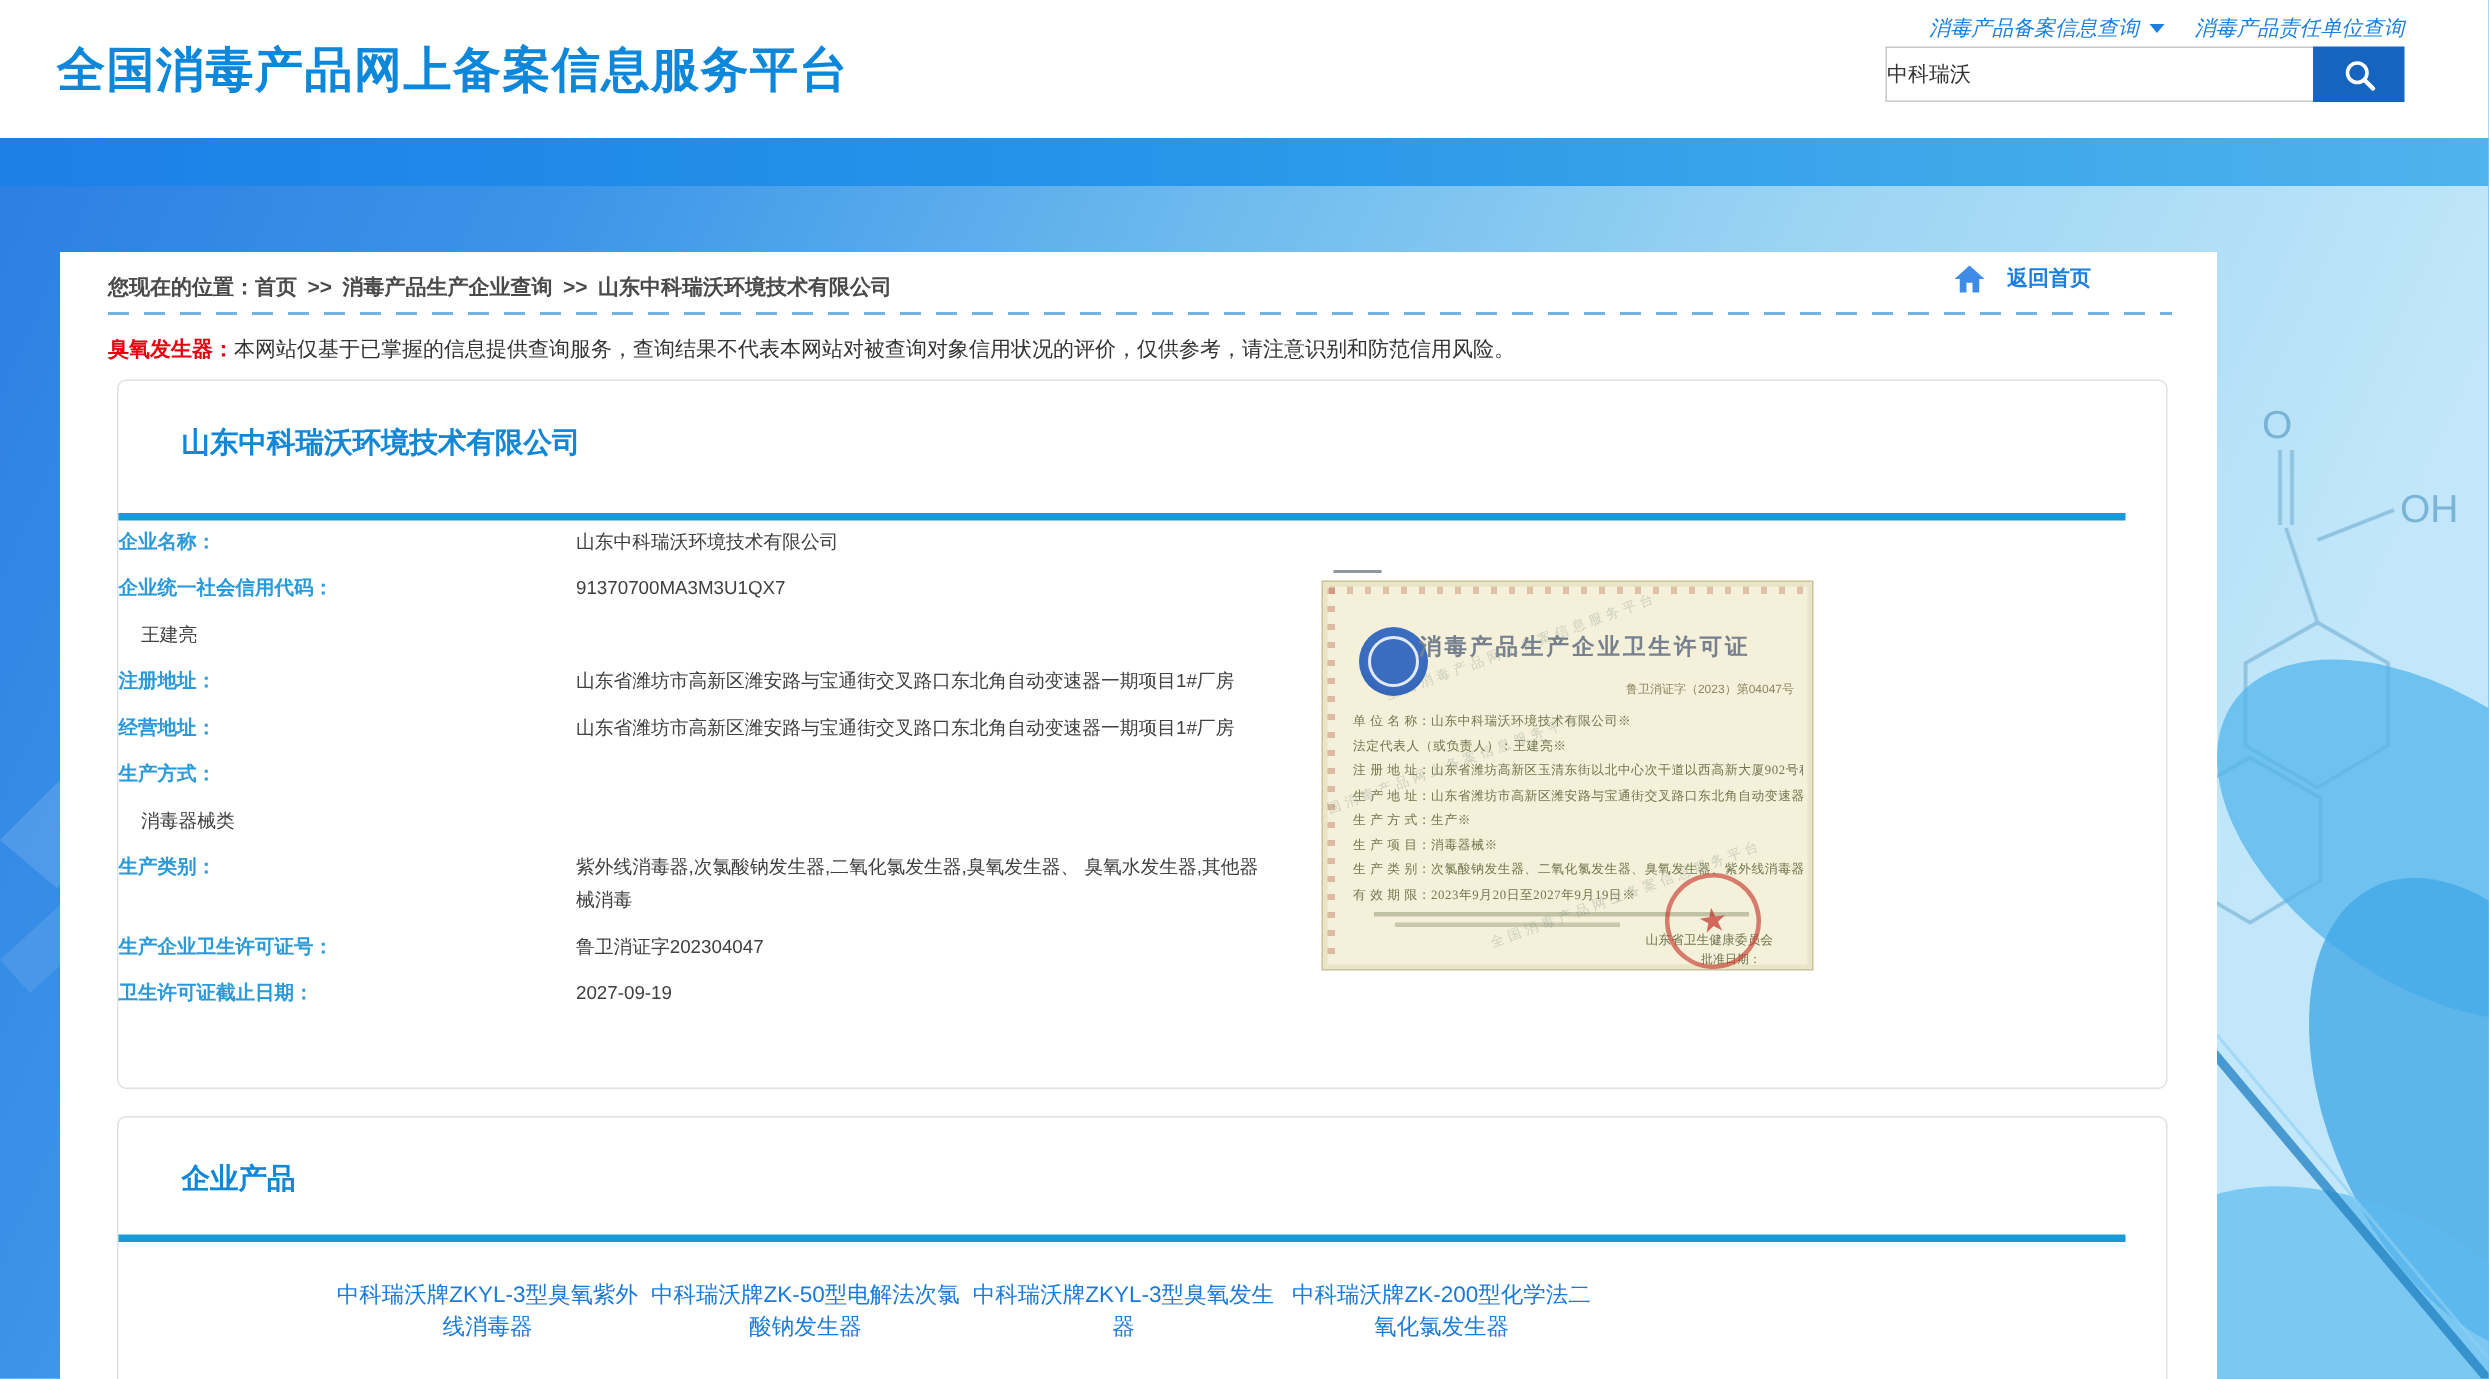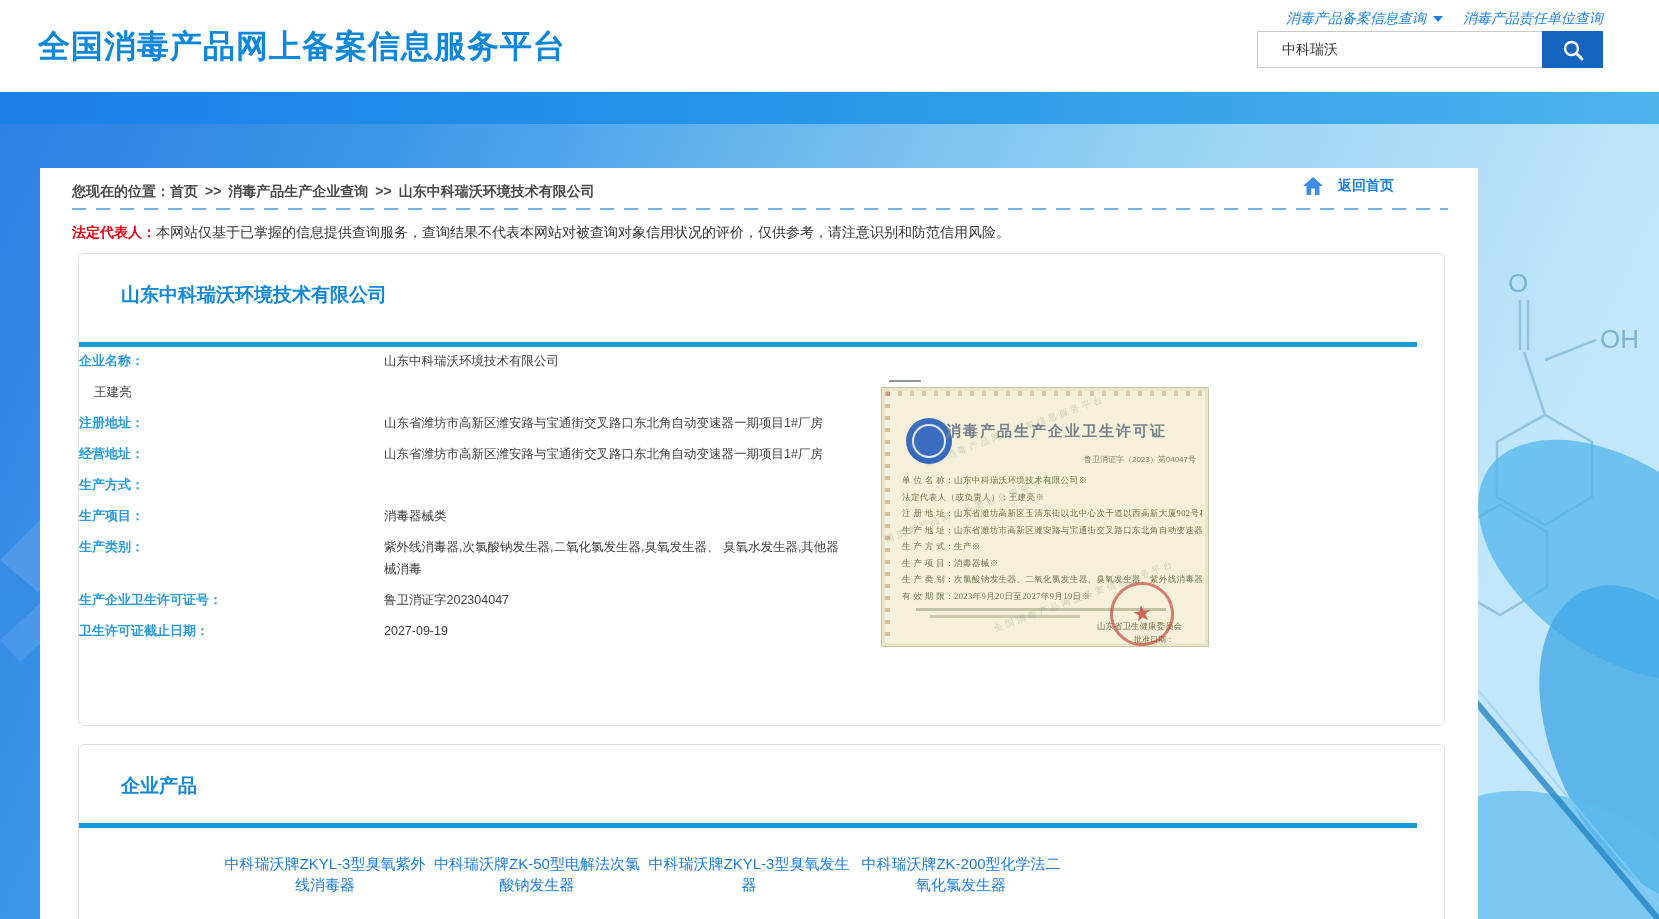--- a/index.html
+++ b/index.html
@@ -9,21 +9,21 @@
     background:#7cc0ef;
   }
   .bg-art{position:absolute;left:0;top:0;z-index:0;}
   
   .site-header{position:absolute;left:0;top:0;width:1659px;height:92px;background:#ffffff;z-index:3;}
   .site-title{position:absolute;left:38px;top:26px;margin:0;font-size:32px;line-height:40px;font-weight:bold;color:#0d87da;letter-spacing:1px;}
   .top-links{position:absolute;top:10px;right:56px;display:flex;align-items:center;gap:20px;font-size:14px;font-style:italic;}
   .top-links a{color:#1b7fdd;text-decoration:none;display:flex;align-items:center;cursor:pointer;}
   .caret{width:0;height:0;border-left:5px solid transparent;border-right:5px solid transparent;border-top:6px solid #1b7fdd;margin-left:7px;display:inline-block;}
   .searchbar{position:absolute;top:31px;right:56px;width:346px;height:37px;display:flex;}
-  .search-input{flex:1;height:35px;border:1px solid #c9c9c9;border-right:none;padding:0 24px;font-size:14px;color:#333;outline:none;font-family:inherit;}
+  .search-input{flex:1;height:35px;border:1px solid #c9c9c9;border-right:none;padding:0 0;font-size:14px;color:#333;outline:none;font-family:inherit;}
   .search-btn{width:61px;height:37px;background:#1565c0;border:none;display:flex;align-items:center;justify-content:center;cursor:pointer;padding:0;}
   
   .band{position:absolute;left:0;top:92px;width:1659px;height:32px;z-index:2;
     background:linear-gradient(90deg,#1b80e8 0%,#2694e9 45%,#3ba6ea 75%,#4fb3ec 100%);}
   
   .panel{position:absolute;left:40px;top:124px;width:1438px;height:795px;background:#ffffff;z-index:2;margin-top:44px;}
   .breadcrumb{position:absolute;left:32px;top:12px;font-size:14px;font-weight:bold;color:#4a4a4a;line-height:22px;}
   .breadcrumb .sep{margin:0 7px;color:#4a4a4a;}
   .breadcrumb .crumb{color:#4a4a4a;text-decoration:none;}
   .back-home{position:absolute;left:1262px;top:8px;display:flex;align-items:center;gap:14px;text-decoration:none;cursor:pointer;}
@@ -146,49 +146,52 @@
   <a class="back-home">
     <svg width="22" height="20" viewBox="0 0 22 20">
       <path d="M11 1 L21 10 H17.5 V19 H13 V12.5 H9 V19 H4.5 V10 H1 Z" fill="#3f8ce6"></path>
     </svg>
     <span>返回首页</span>
   </a>
 
   <div class="dashed-divider"></div>
 
   <div class="risk">
-    <b>法定代表人：</b><span>本网站仅基于已掌握的信息提供查询服务，查询结果不代表本网站对被查询对象信用状况的评价，仅供参考，请注意识别和防范信用风险。</span>
+    <b>臭氧发生器：</b><span>本网站仅基于已掌握的信息提供查询服务，查询结果不代表本网站对被查询对象信用状况的评价，仅供参考，请注意识别和防范信用风险。</span>
   </div>
 
   <div class="card card-company">
     <h2>山东中科瑞沃环境技术有限公司</h2>
     <div class="blue-divider"></div>
 
     <div class="fields">
       <div class="frow">
         <span class="flabel">企业名称：</span>
         <span class="fvalue">山东中科瑞沃环境技术有限公司</span>
       </div>
       <div class="frow">
+        <span class="flabel">企业统一社会信用代码：</span>
+        <span class="fvalue">91370700MA3M3U1QX7</span>
+      </div>
+      <div class="frow">
         <span class="fvalue">王建亮</span>
       </div>
       <div class="frow">
         <span class="flabel">注册地址：</span>
         <span class="fvalue">山东省潍坊市高新区潍安路与宝通街交叉路口东北角自动变速器一期项目1#厂房</span>
       </div>
       <div class="frow">
         <span class="flabel">经营地址：</span>
         <span class="fvalue">山东省潍坊市高新区潍安路与宝通街交叉路口东北角自动变速器一期项目1#厂房</span>
       </div>
       <div class="frow">
         <span class="flabel">生产方式：</span>
         <span class="fvalue"></span>
       </div>
       <div class="frow">
-        <span class="flabel">生产项目：</span>
         <span class="fvalue">消毒器械类</span>
       </div>
       <div class="frow">
         <span class="flabel">生产类别：</span>
         <span class="fvalue narrow">紫外线消毒器,次氯酸钠发生器,二氧化氯发生器,臭氧发生器、 臭氧水发生器,其他器械消毒</span>
       </div>
       <div class="frow">
         <span class="flabel">生产企业卫生许可证号：</span>
         <span class="fvalue">鲁卫消证字202304047</span>
       </div>

